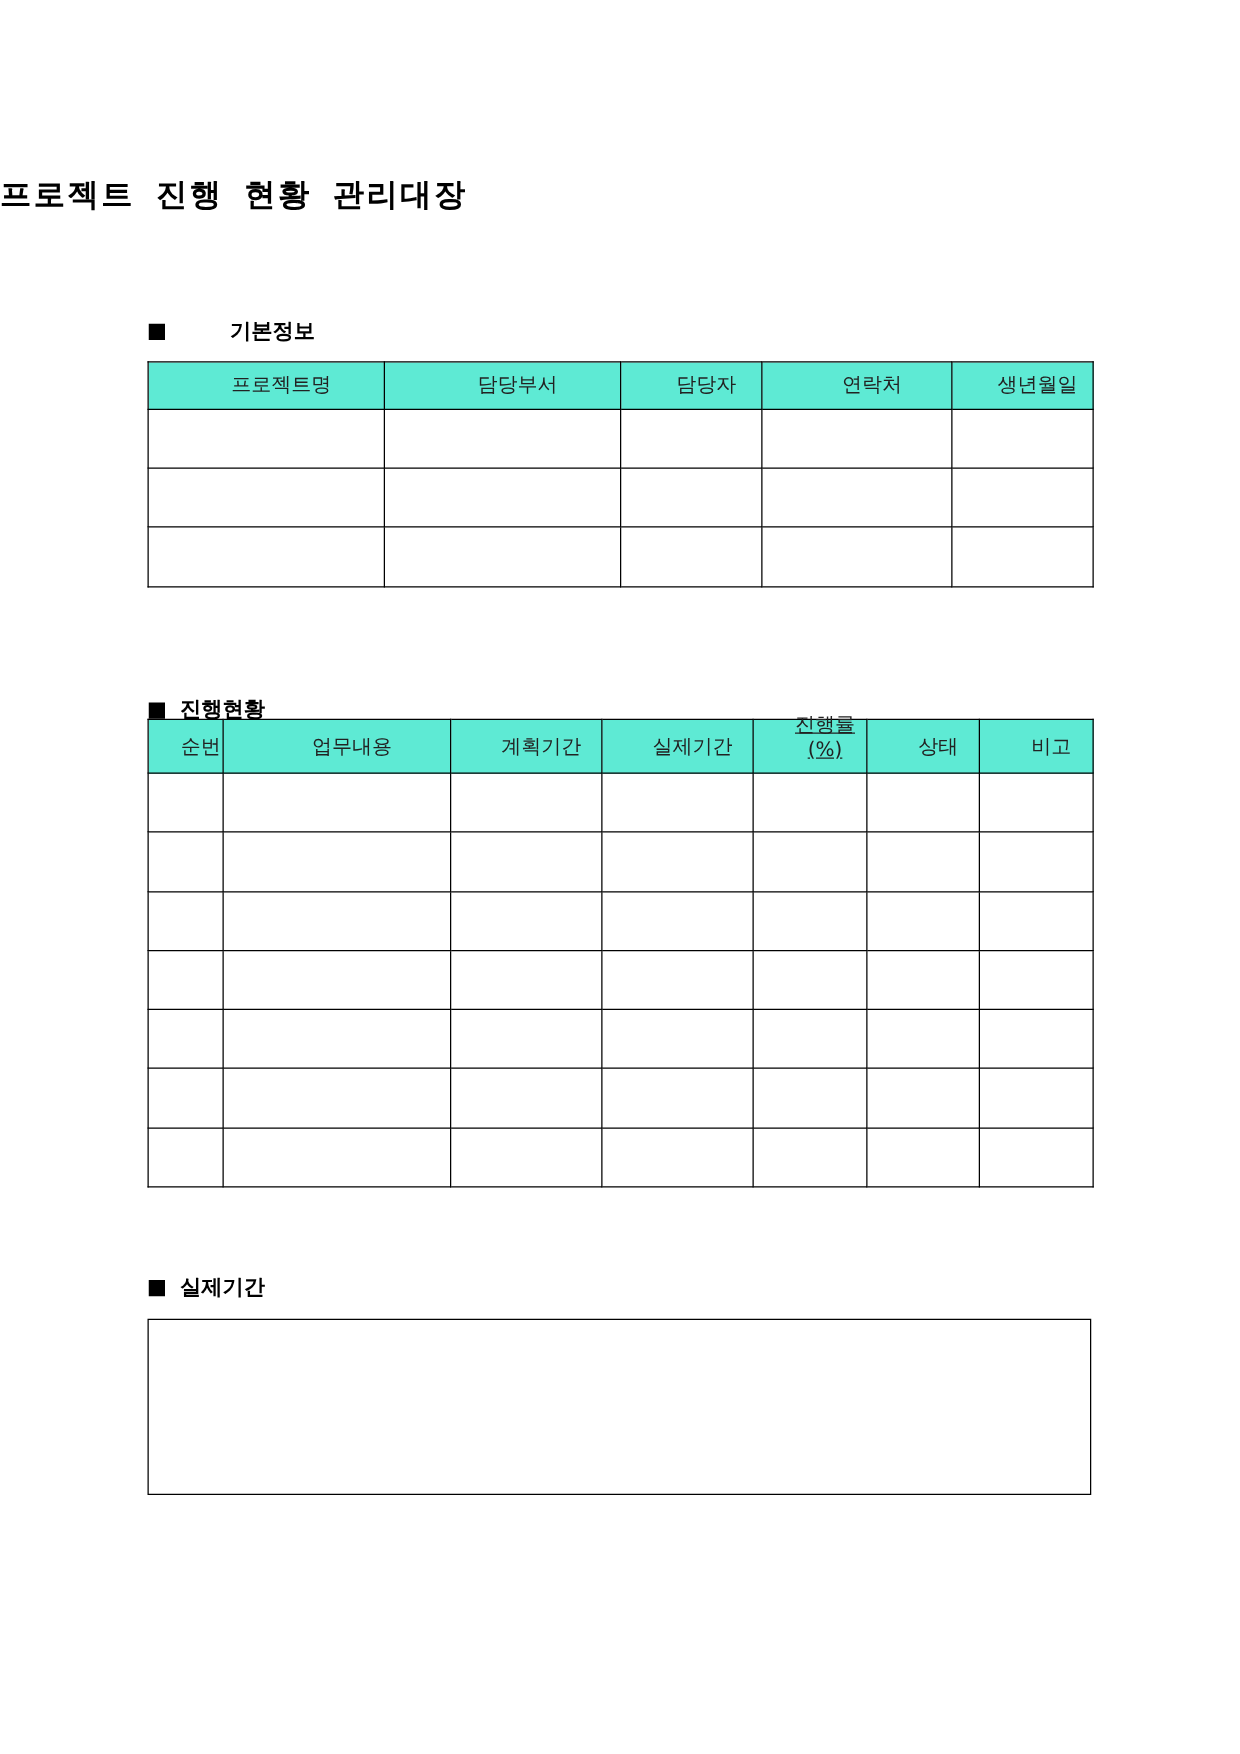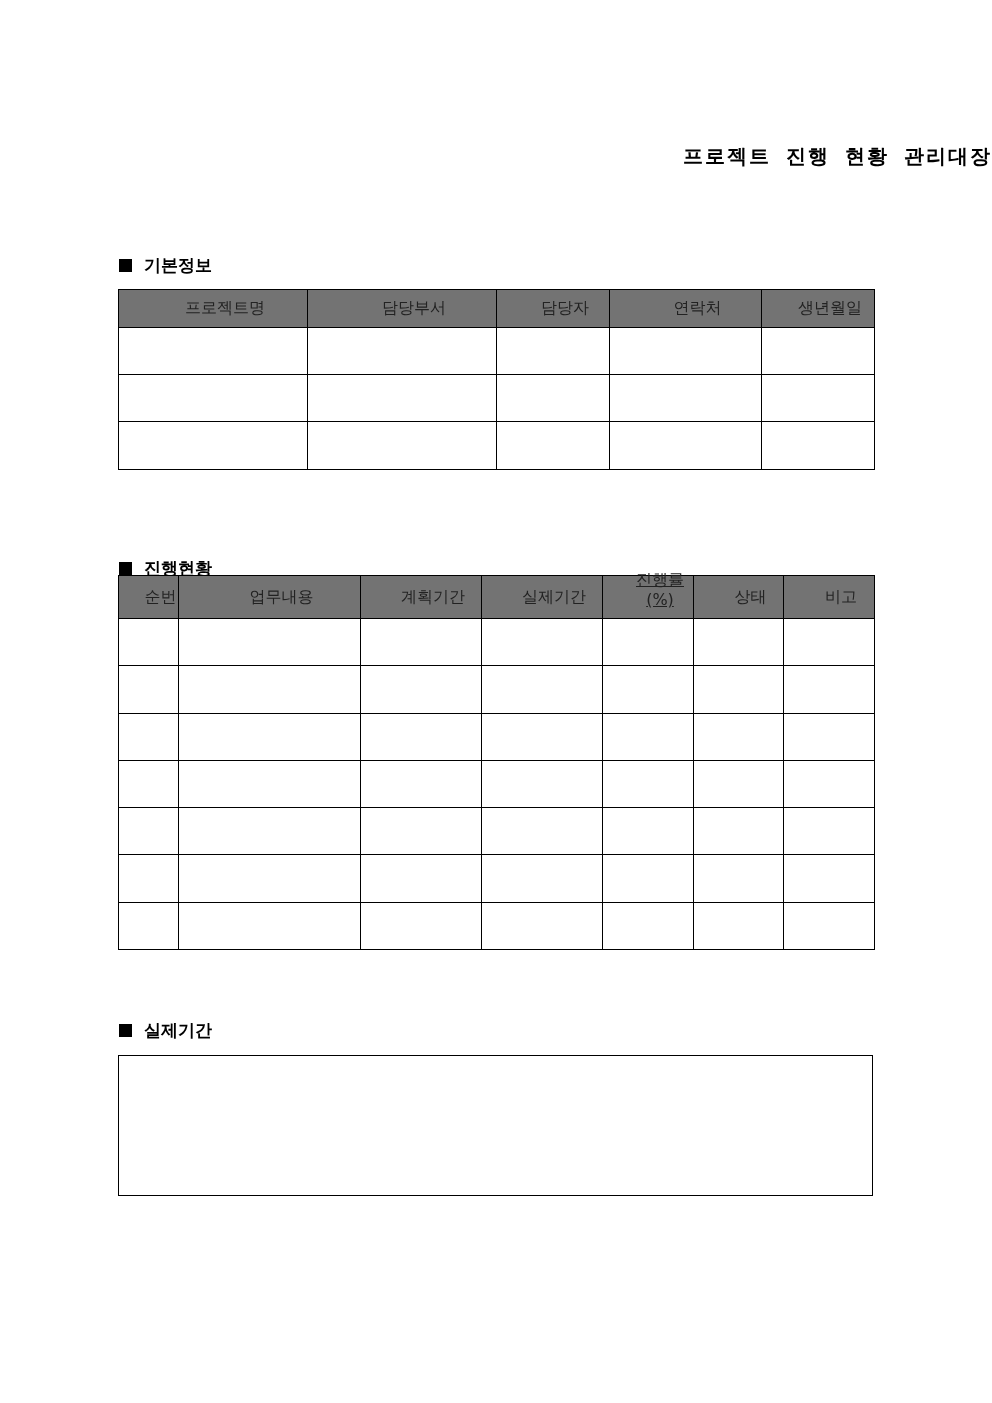--- a/index.html
+++ b/index.html
@@ -13,22 +13,22 @@
       position: relative;
       font-family: "DejaVu Sans", "Liberation Sans", sans-serif;
       color: #000;
       overflow: hidden;
     }
     .title {
       position: absolute;
       left: 0;
       top: 134px;
       width: 992px;
-      text-align: right;
-      font-size: 20px;
+      text-align: left;
+      font-size: 25px;
       font-weight: bold;
       letter-spacing: 2px;
       word-spacing: 6px;
       line-height: 44px;
     }
     .section-heading {
       position: absolute;
       left: 119px;
       font-size: 17px;
       font-weight: bold;
@@ -52,21 +52,21 @@
     table.grid th, table.grid td {
       border: 1.5px solid #000;
       padding: 0;
       font-weight: normal;
       text-align: center;
       vertical-align: middle;
       font-size: 16px;
       color: #222;
     }
     table.grid th {
-      background: #737373;
+      background: #5eead4;
       padding-left: 24px;
     }
     .th-wrap {
       line-height: 22px;
       word-break: break-all;
       overflow: hidden;
     }
     .th-wrap.tight {
       line-height: 20px;
       margin-top: -14px;
@@ -80,21 +80,21 @@
       height: 141px;
       border: 1.5px solid #000;
       box-sizing: border-box;
     }
   </style>
 </head>
 <body>
 
 <div class="title">프로젝트 진행 현황 관리대장</div>
 
-<div class="section-heading" style="top:253px;">
+<div class="section-heading" style="top:253px;gap:40px;">
   <span class="square"></span>
   <span>기본정보</span>
 </div>
 
 <table class="grid" style="top:289px; width:756px;">
   <colgroup>
     <col style="width:189px">
     <col style="width:189px">
     <col style="width:113px">
     <col style="width:152px">

